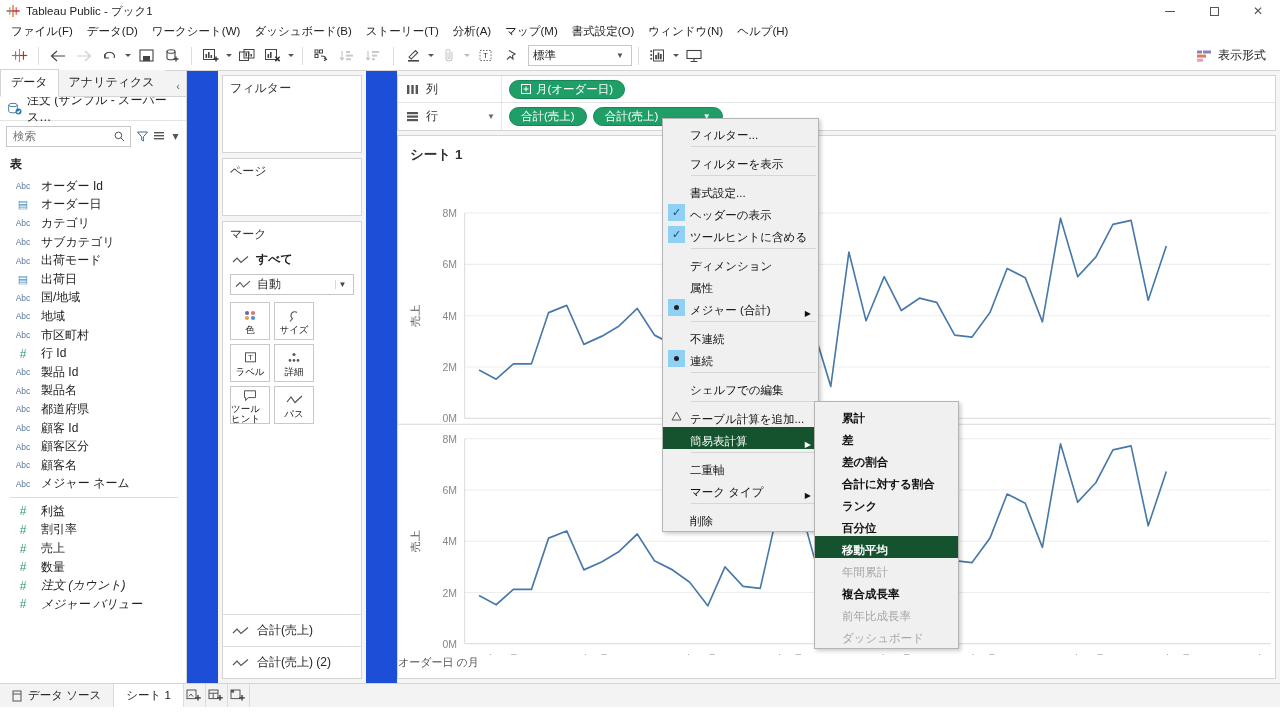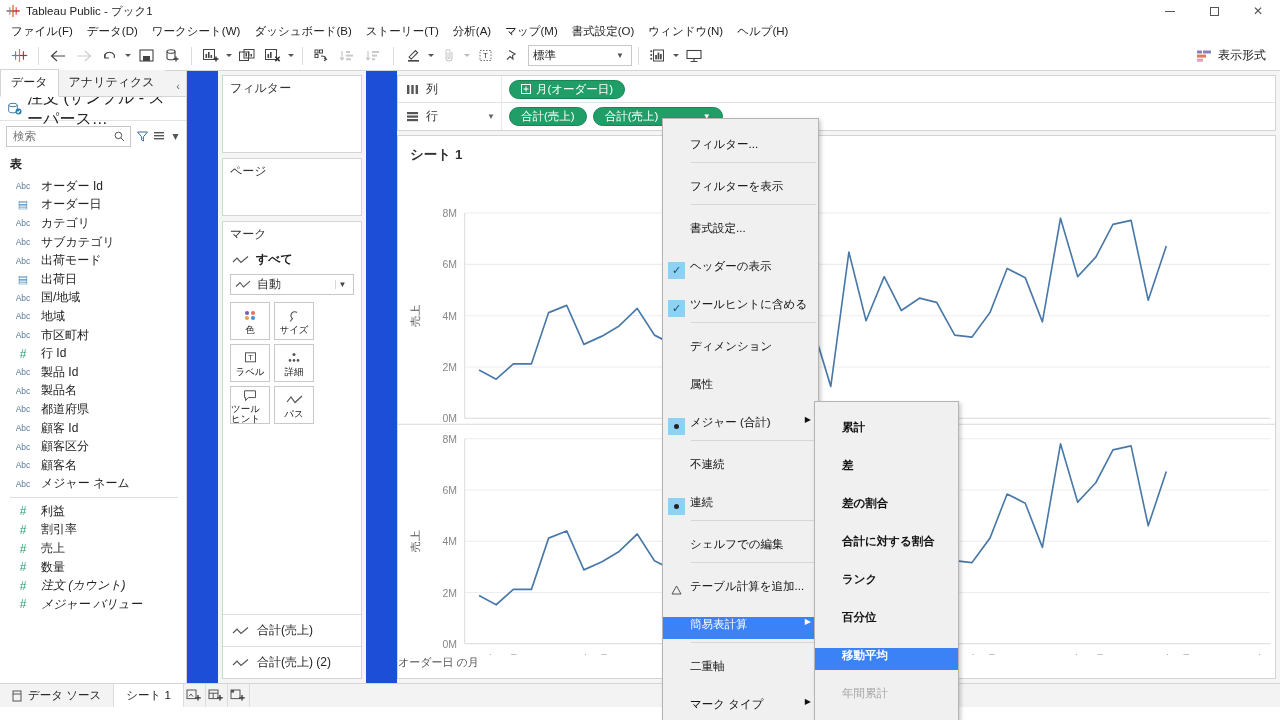--- a/index.html
+++ b/index.html
@@ -53,21 +53,21 @@
   
   .leftpane { width:187px; background:#fff; border-right:1px solid #d4d4d4;
               display:flex; flex-direction:column; }
   .dtabs { height:26px; display:flex; align-items:flex-end; border-bottom:1px solid #d4d4d4;
            position:relative; background:#f3f3f3; }
   .dtab { padding:4px 10px 5px; font-size:12px; color:#222; background:#f3f3f3; }
   .dtab.active { background:#fff; border:1px solid #d4d4d4; border-bottom:1px solid #fff;
                  margin-bottom:-1px; position:relative; z-index:2; }
   .collapse { position:absolute; right:6px; bottom:4px; color:#666; font-size:11px; }
   .dsrow { height:24px; display:flex; align-items:center; gap:5px; padding:0 7px;
-           border-bottom:1px solid #e3e3e3; font-size:16px; color:#222; }
+           border-bottom:1px solid #e3e3e3; font-size:12px; color:#222; }
   .searchrow { height:30px; display:flex; align-items:center; gap:4px; padding:4px 6px; }
   .searchbox { flex:1; height:21px; border:1px solid #c7c7c7; background:#fff;
                display:flex; align-items:center; padding:0 4px; }
   .searchbox input { border:0; outline:0; flex:1; font-size:11.5px; color:#222;
                      font-family:inherit; background:transparent; width:10px; }
   .sicon { width:14px; display:flex; align-items:center; justify-content:center; color:#555; }
   .fieldlist { flex:1; overflow:hidden; padding-top:2px; }
   .grouphdr { font-size:12px; font-weight:bold; color:#222; padding:3px 0 4px 10px; }
   .fld { height:18.6px; display:flex; align-items:center; gap:7px; padding-left:12px; }
   .ftype { width:22px; font-size:8.5px; color:#5b7a99; text-align:center; flex:none;
@@ -121,26 +121,26 @@
   .sheetwrap { flex:1; margin-top:4px; background:#fff; border:1px solid #d4d4d4;
                display:flex; flex-direction:column; position:relative; }
   .sheettitle { font-size:13.5px; font-weight:bold; color:#333; padding:10px 0 4px 12px; }
   .plotarea { flex:1; position:relative; }
   .xtitle { text-align:left; font-size:11px; color:#555; padding-bottom:8px; }
 
   
   .ctxmenu { position:absolute; background:#f0f0f0; border:1px solid #b4b4b4;
              box-shadow:2px 2px 4px rgba(0,0,0,.2); padding:2px 0; z-index:50;
              font-size:11.5px; }
-  .mi { height:22px; display:flex; align-items:flex-start; padding-right:36px; position:relative;
-        color:#111;margin-top:16px; }
+  .mi { height:22px; display:flex; align-items:flex-end; padding-right:36px; position:relative;
+        color:#111; }
   .mi .gut { width:27px; height:22px; display:flex; align-items:center; justify-content:center;
              flex:none; }
   .mi .txt { white-space:nowrap; }
-  .mi.sel { background:#3b82f6; color:#fff; }
+  .mi.sel { background:#14532d; color:#fff; }
   .mi.disabled { color:#a5a5a5; }
   .mi .sub { position:absolute; right:7px; font-size:8px; }
   .misep { height:1px; background:#d6d6d6; margin:3px 2px 3px 28px; }
   .chk { width:17px; height:17px; background:#8fd0f5; display:flex; align-items:center;
          justify-content:center; color:#1a4a66; font-size:11px; }
   .radio { width:17px; height:17px; background:#8fd0f5; display:flex; align-items:center;
            justify-content:center; }
   .radio i { width:5px; height:5px; background:#222; border-radius:50%; display:block; }
   .mi.bold .txt { font-weight:bold; }
 

